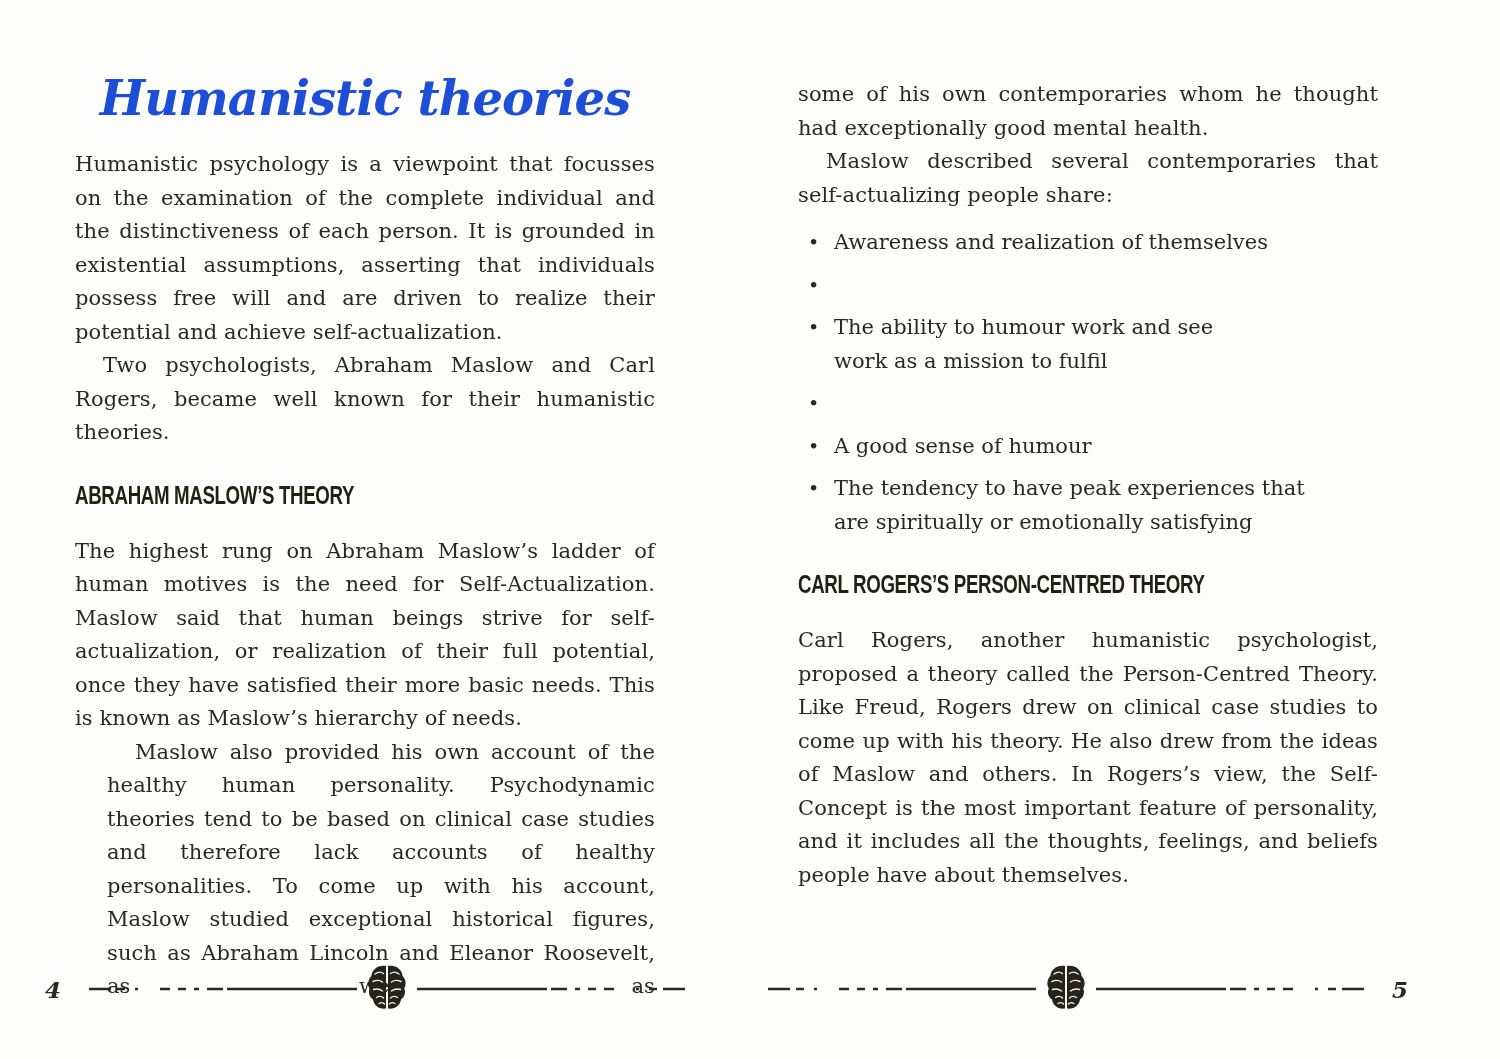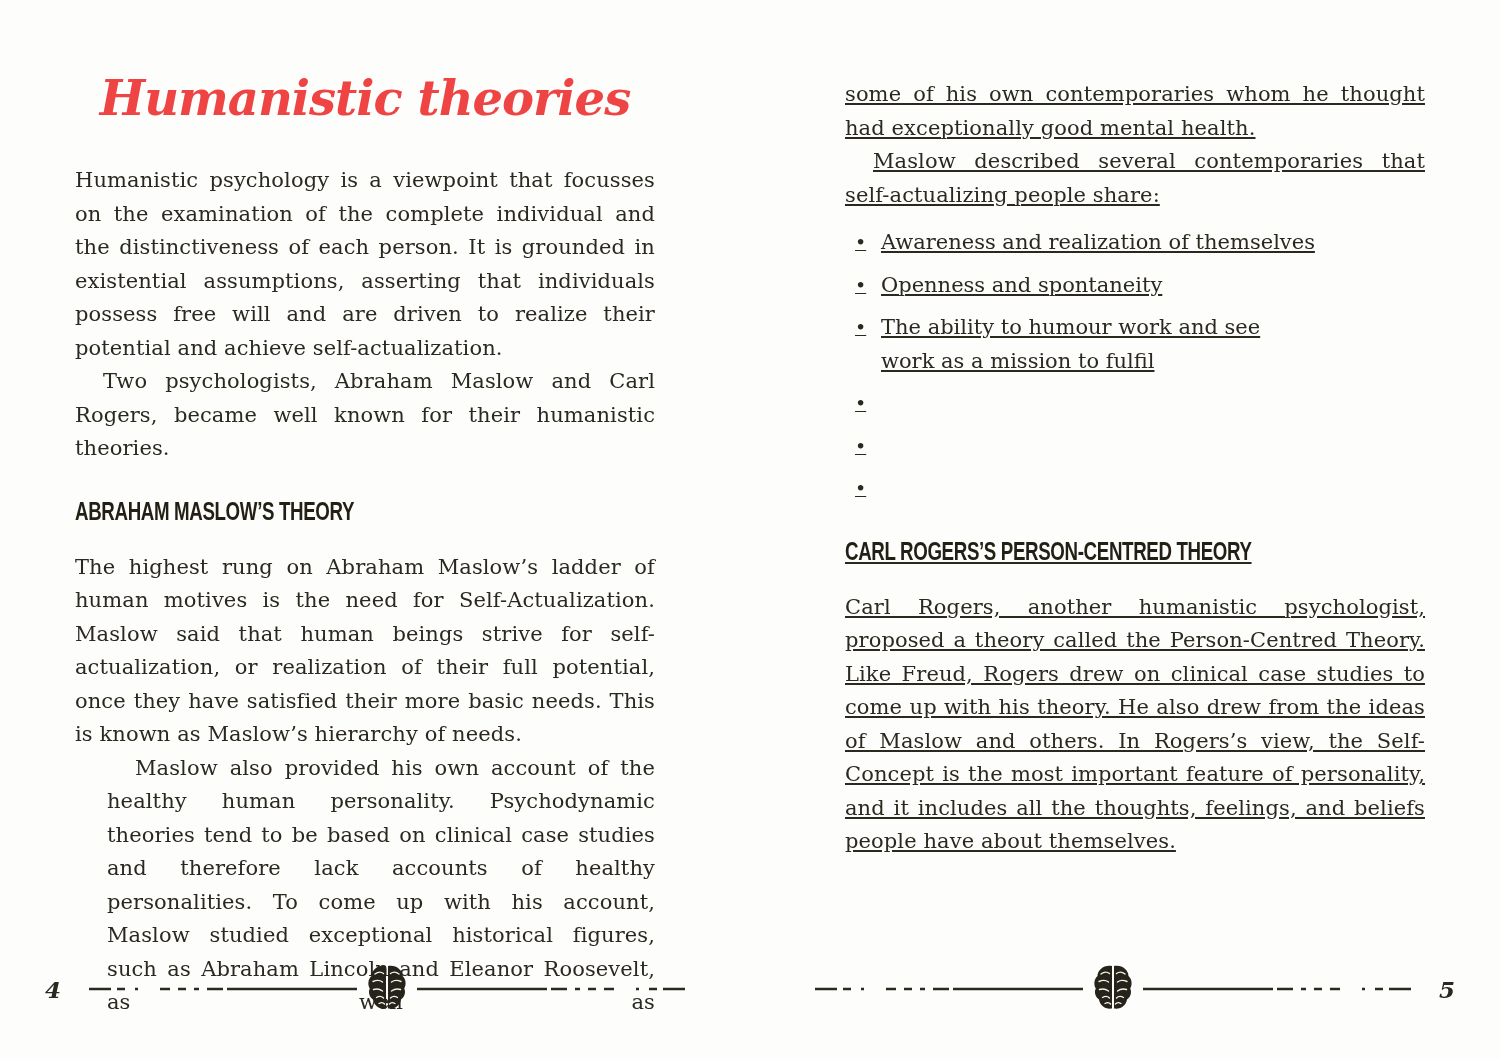--- a/index.html
+++ b/index.html
@@ -10,31 +10,31 @@
     color: #2b2820;
     overflow: hidden;
     position: relative;
   }
   .page {
     position: absolute;
     top: 0; bottom: 0;
     width: 580px;
   }
   .page.left  { left: 75px;  }
-  .page.right { left: 845px; text-decoration: underline; }
+  .page.right { left: 798px; }
 
   h1.book-title {
-    margin: 70px 0 38px 0;
+    margin: 70px 0 22px 0;
     text-align: center;
     font-family: "DejaVu Serif", serif;
     font-style: italic;
     font-weight: bold;
     font-size: 48px;
     letter-spacing: -1px;
-    color: #ef4444;
+    color: #1d4ed8;
   }
   p {
     margin: 0;
     font-size: 21px;
     line-height: 33.5px;
     text-align: justify;
     letter-spacing: 0.1px;
   }
   p.indent { text-indent: 28px; }
   p.cont   { text-align-last: justify; margin-left: 32px; }
@@ -142,35 +142,37 @@
   <p style="margin-top:78px">some of his own contemporaries whom he thought had exceptionally good mental health.</p>
   <p class="indent">Maslow described several contemporaries that self-actualizing people share:</p>
 
   <ul class="bullets">
       <li>
         <span class="dot">•</span>
         <span class="btext">Awareness and realization of themselves</span>
       </li>
       <li>
         <span class="dot">•</span>
-        <span class="btext">Openness and spontaneity</span>
       </li>
       <li>
         <span class="dot">•</span>
         <span class="btext">The ability to humour work and see
 work as a mission to fulfil</span>
       </li>
       <li>
         <span class="dot">•</span>
       </li>
       <li>
         <span class="dot">•</span>
-      </li>
-      <li>
-        <span class="dot">•</span>
+        <span class="btext">A good sense of humour</span>
+      </li>
+      <li>
+        <span class="dot">•</span>
+        <span class="btext">The tendency to have peak experiences that
+are spiritually or emotionally satisfying</span>
       </li>
     </ul>
 
   <h2 class="section-heading">CARL ROGERS’S PERSON-CENTRED THEORY</h2>
 
   <p>Carl Rogers, another humanistic psychologist, proposed a theory called the Person-Centred Theory. Like Freud, Rogers drew on clinical case studies to come up with his theory. He also drew from the ideas of Maslow and others. In Rogers’s view, the Self-Concept is the most important feature of personality, and it includes all the thoughts, feelings, and beliefs people have about themselves.</p>
 
   <footer class="page-footer">
     <span class="rule">
       <svg preserveAspectRatio="none">

